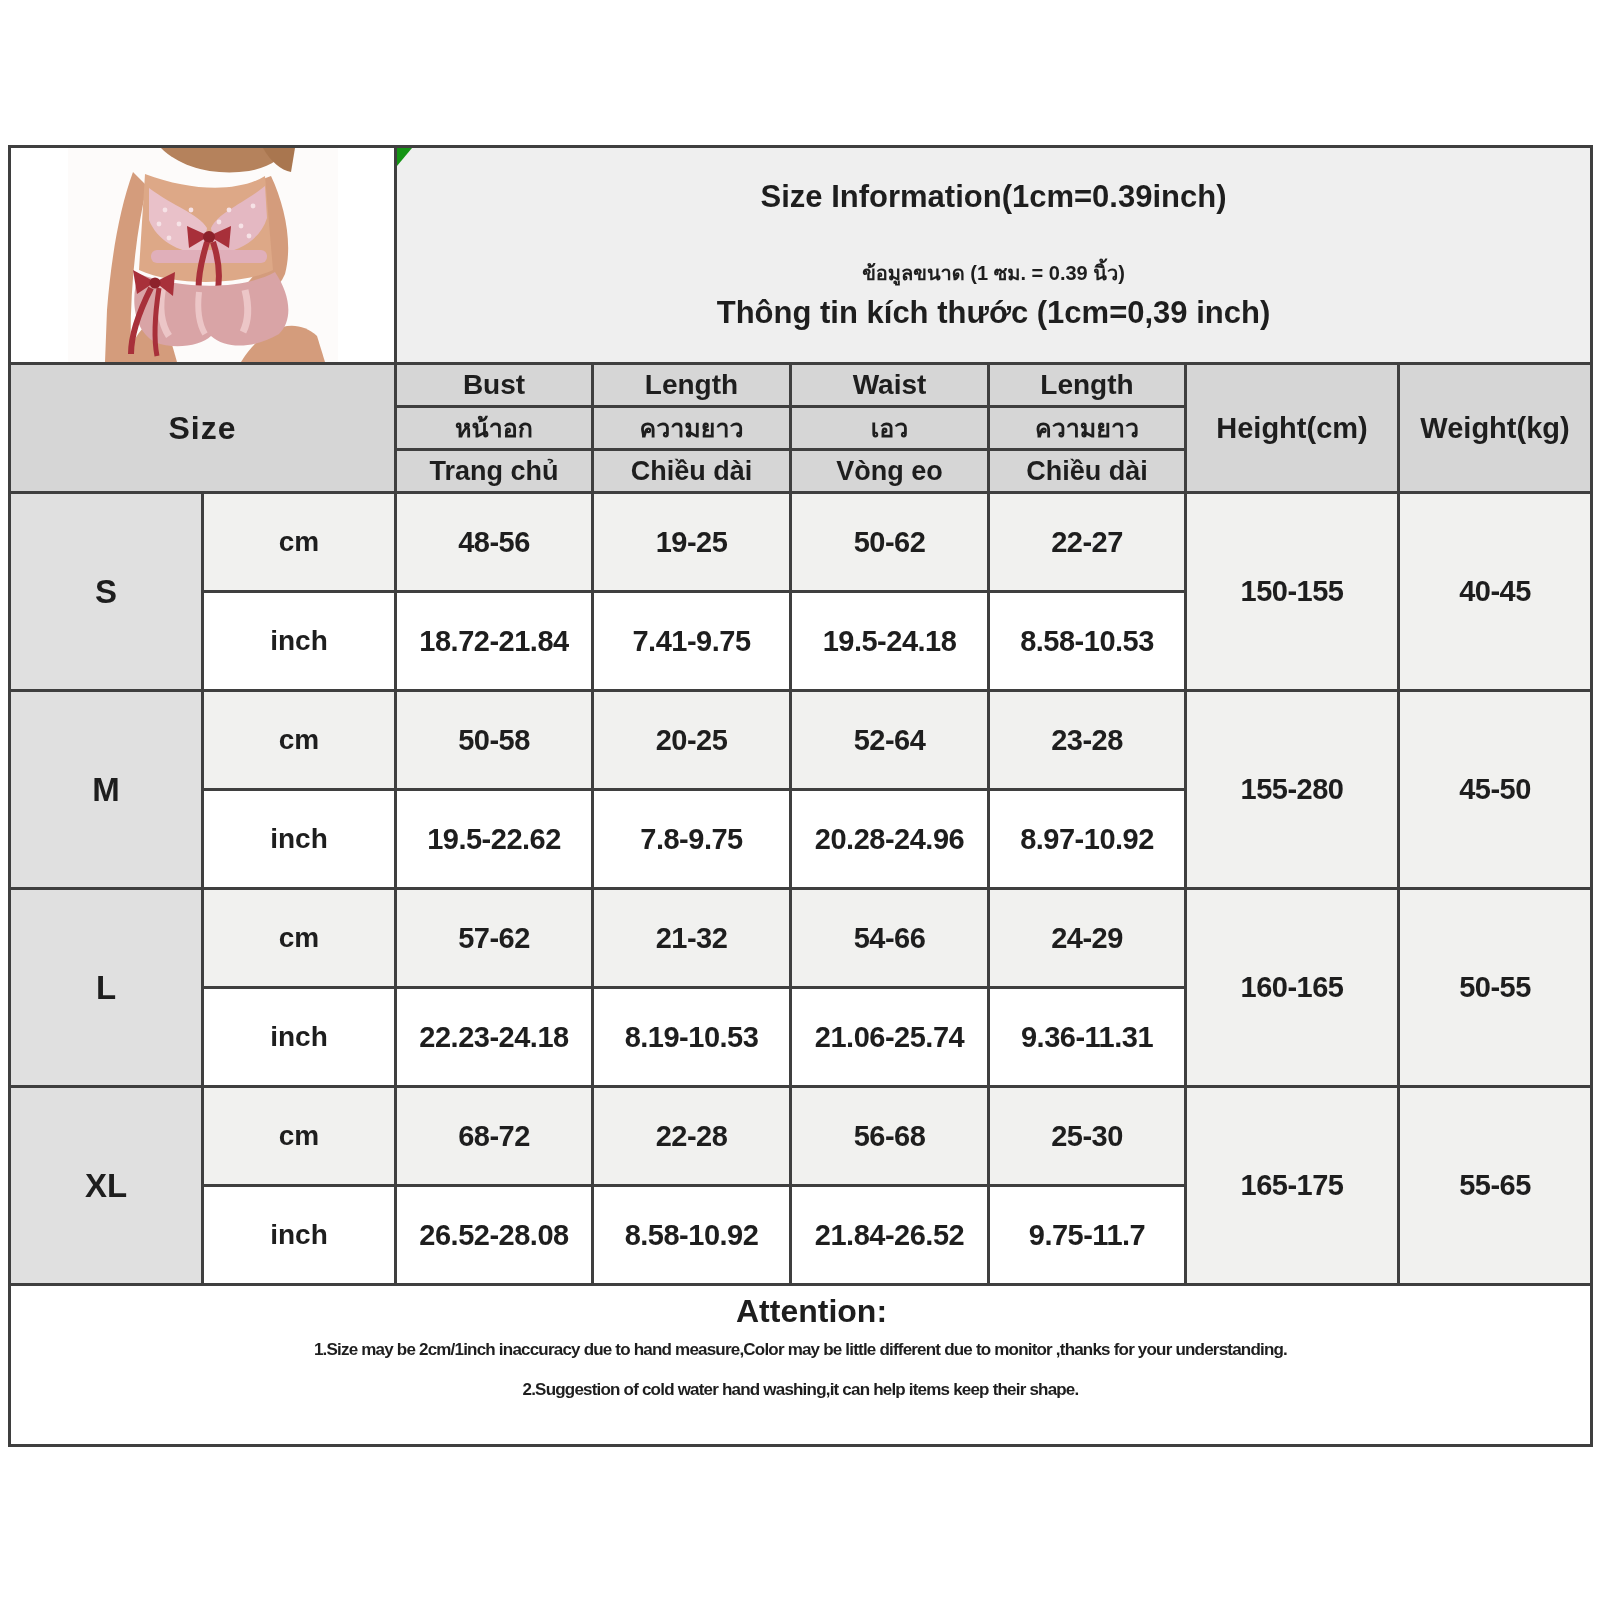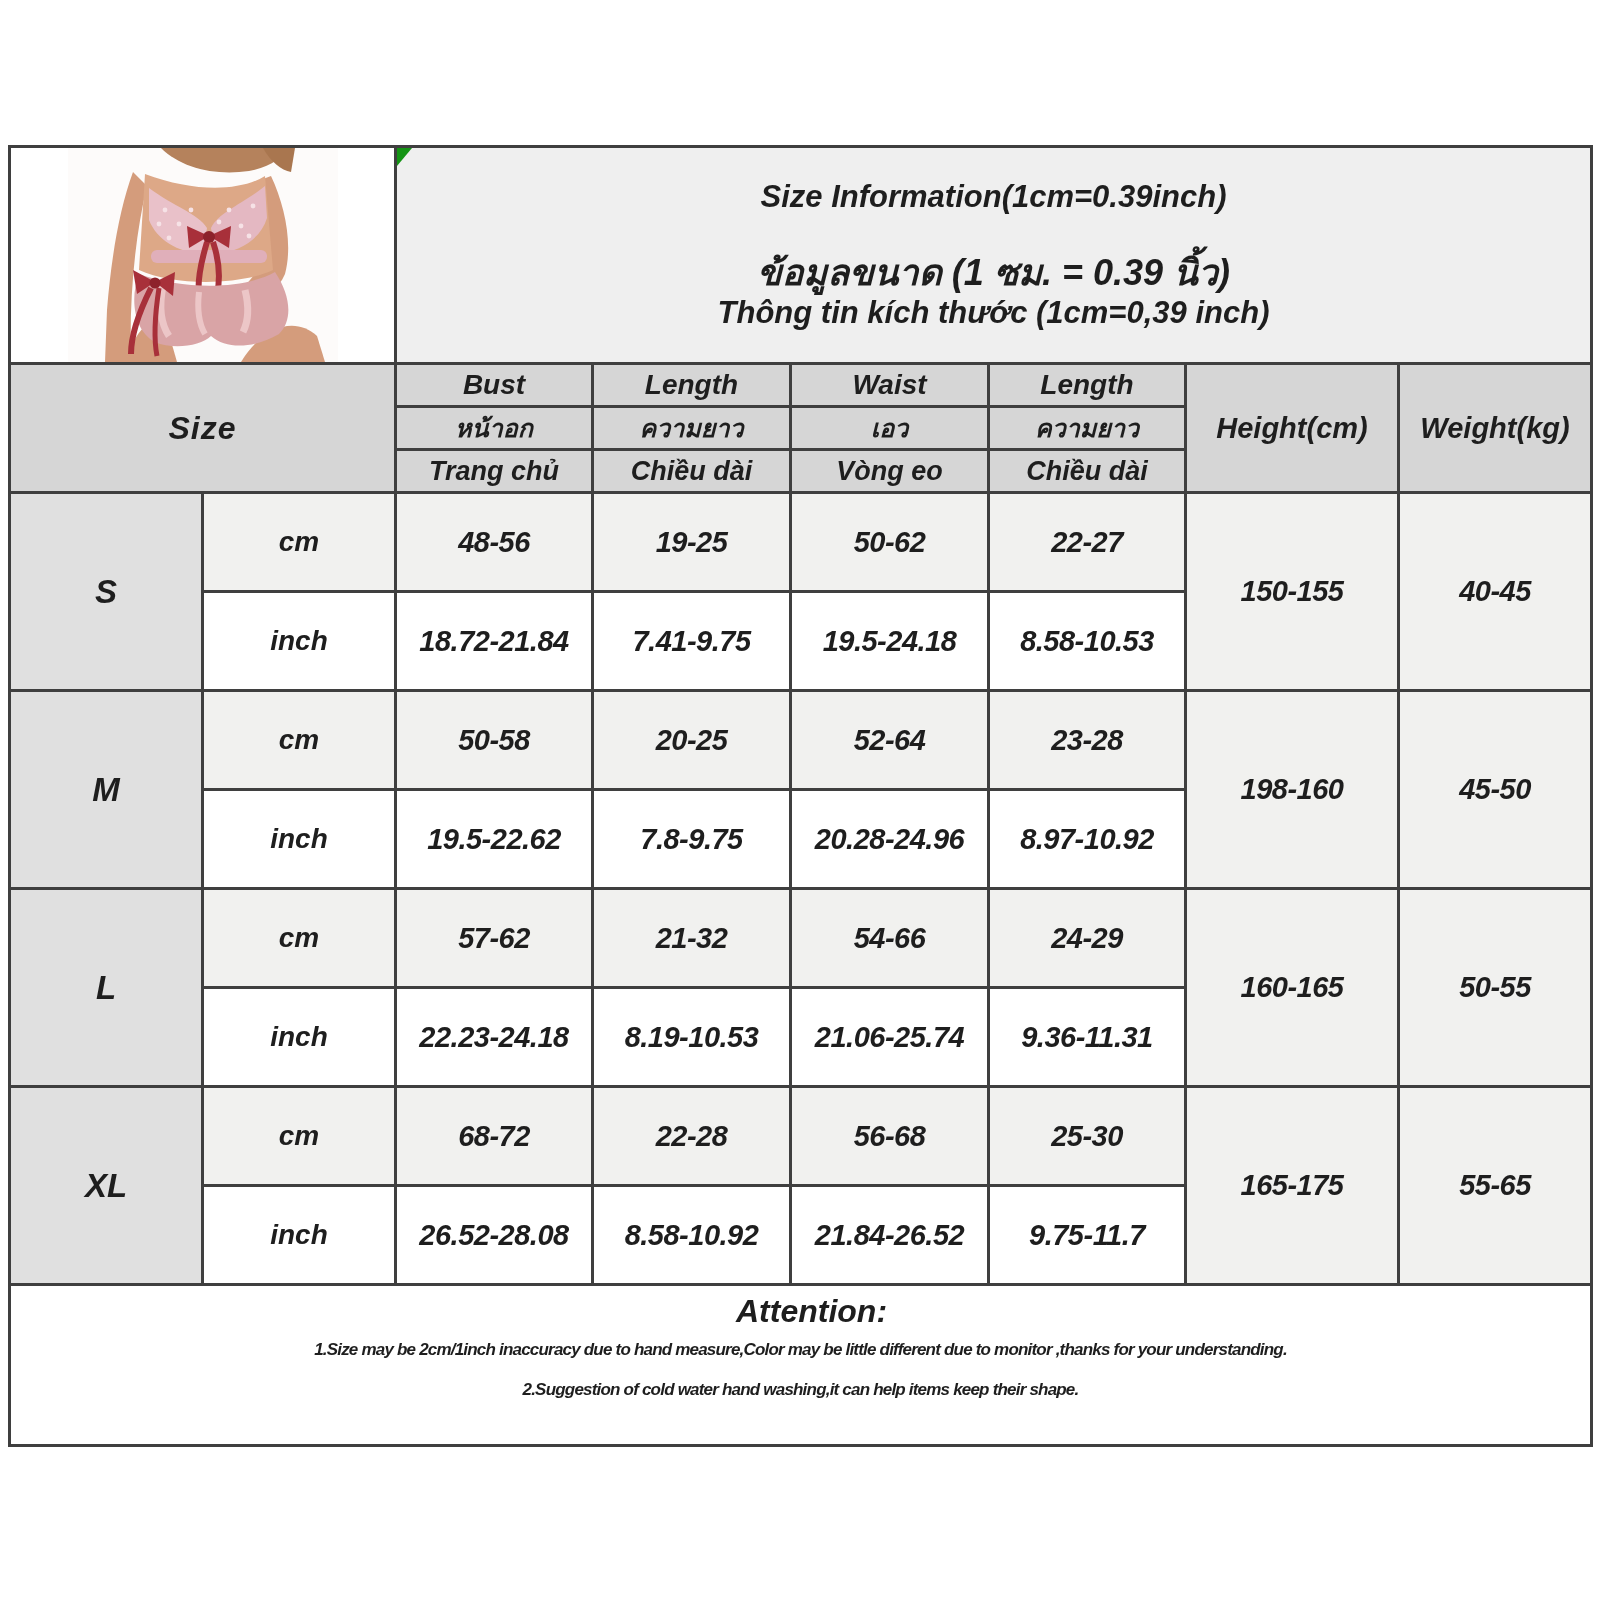--- a/index.html
+++ b/index.html
@@ -6,31 +6,30 @@
   body{width:1600px;height:1600px;position:relative;overflow:hidden;
        font-family:"Liberation Sans","DejaVu Sans",sans-serif;color:#1e1e1e;}
   .sheet{position:absolute;left:8px;top:145px;}
   .grid{
     display:grid;
     grid-template-columns:190px 190px 194px 195px 195px 194px 210px 190px;
     grid-template-rows:214px 40px 40px 40px repeat(8,96px) 158px;
     gap:3px;
     background:#3f3f3f;
     border:3px solid #3f3f3f;
-    font-style:italic;
   }
   .cell{display:flex;align-items:center;justify-content:center;text-align:center;font-weight:bold;}
   .bg-head{background:#d6d6d6;}
   .bg-size{background:#e0e0e0;}
   .bg-cm{background:#f1f1ef;}
   .bg-white{background:#ffffff;}
   .photo-cell{background:#ffffff;overflow:hidden;}
   .title-cell{background:#efefef;flex-direction:column;position:relative;}
   .title-line{font-size:31px;line-height:40px;font-weight:bold;}
-  .title-line.thai{font-size:36px;margin-top:36px;}
+  .title-line.thai{font-size:20px;margin-top:36px;}
   .flag{position:absolute;left:0;top:0;width:0;height:0;
         border-top:18px solid #149414;border-right:15px solid transparent;}
   .size-word{font-size:32px;letter-spacing:1px;}
   .col-en{font-size:28px;}
   .col-th{font-size:25px;}
   .col-vi{font-size:27px;}
   .hw-head{font-size:29px;}
   .size-letter{font-size:33px;}
   .unit{font-size:28px;}
   .val{font-size:29px;letter-spacing:-0.5px;}
@@ -143,21 +142,21 @@
     <div class="cell bg-cm unit" style="grid-area:7/2/8/3">cm</div>
     <div class="cell bg-white unit" style="grid-area:8/2/9/3">inch</div>
     <div class="cell bg-cm val" style="grid-area:7/3/8/4">50-58</div>
     <div class="cell bg-cm val" style="grid-area:7/4/8/5">20-25</div>
     <div class="cell bg-cm val" style="grid-area:7/5/8/6">52-64</div>
     <div class="cell bg-cm val" style="grid-area:7/6/8/7">23-28</div>
     <div class="cell bg-white val" style="grid-area:8/3/9/4">19.5-22.62</div>
     <div class="cell bg-white val" style="grid-area:8/4/9/5">7.8-9.75</div>
     <div class="cell bg-white val" style="grid-area:8/5/9/6">20.28-24.96</div>
     <div class="cell bg-white val" style="grid-area:8/6/9/7">8.97-10.92</div>
-    <div class="cell bg-cm val" style="grid-area:7/7/9/8">198-160</div>
+    <div class="cell bg-cm val" style="grid-area:7/7/9/8">155-280</div>
     <div class="cell bg-cm val" style="grid-area:7/8/9/9">45-50</div>
 
     <div class="cell bg-size size-letter" style="grid-area:9/1/11/2">L</div>
     <div class="cell bg-cm unit" style="grid-area:9/2/10/3">cm</div>
     <div class="cell bg-white unit" style="grid-area:10/2/11/3">inch</div>
     <div class="cell bg-cm val" style="grid-area:9/3/10/4">57-62</div>
     <div class="cell bg-cm val" style="grid-area:9/4/10/5">21-32</div>
     <div class="cell bg-cm val" style="grid-area:9/5/10/6">54-66</div>
     <div class="cell bg-cm val" style="grid-area:9/6/10/7">24-29</div>
     <div class="cell bg-white val" style="grid-area:10/3/11/4">22.23-24.18</div>

